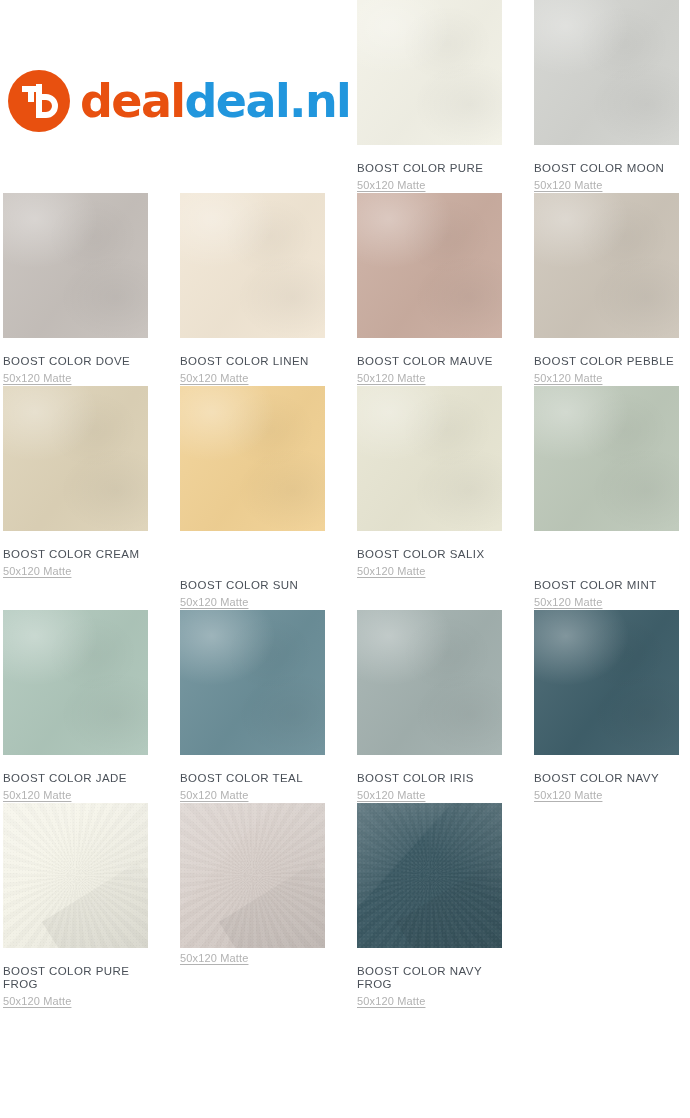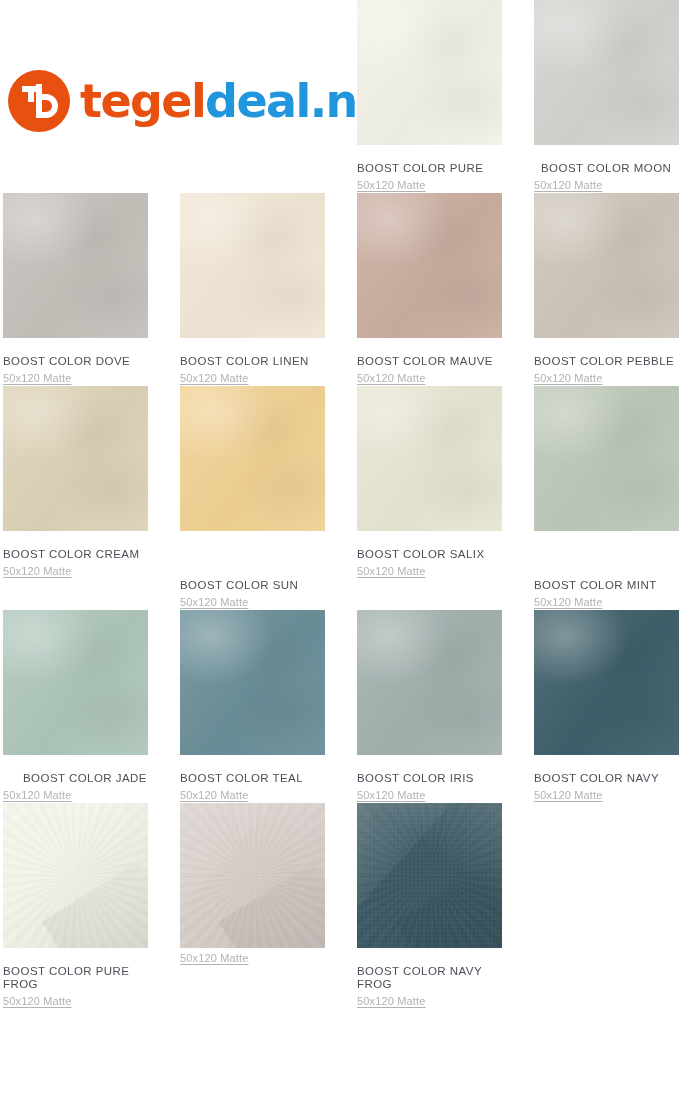--- a/index.html
+++ b/index.html
@@ -140,40 +140,40 @@
     <svg class="td" viewBox="0 0 62 62" xmlns="http://www.w3.org/2000/svg" aria-hidden="true">
       <g fill="#ffffff">
         <rect x="14" y="16" width="18" height="6"></rect>
         <rect x="20" y="16" width="6" height="16"></rect>
         <rect x="28" y="14" width="6" height="34"></rect>
         <path d="M34 24 h4 a12 12 0 0 1 0 24 h-4 v-6 h4 a6 6 0 0 0 0 -12 h-4 z"></path>
       </g>
     </svg>
   </div>
   <div class="logo-word">
-    <span class="seg-a">tegel</span><span class="seg-b">deal.nl</span>
+    <span class="seg-a">deal</span><span class="seg-b">deal.nl</span>
   </div>
 </div>
 
 <div class="grid" id="grid">
     <div class="row">
       <div class="cell empty"></div>
       <div class="cell empty"></div>
       <div class="cell">
         <div class="swatch" style="background: rgb(242, 241, 230);">
           <div class="sheen"></div>
         </div>
         <div class="title" style="color: rgb(74, 80, 88);">BOOST COLOR PURE</div>
         <div><span class="subtitle" style="color: rgb(178, 178, 178);">50x120 Matte</span></div>
       </div>
       <div class="cell">
         <div class="swatch" style="background: rgb(210, 211, 207);">
           <div class="sheen"></div>
         </div>
-        <div class="title" style="color: rgb(74, 80, 88); margin-left: 7px;">BOOST COLOR MOON</div>
+        <div class="title" style="color: rgb(74, 80, 88);">BOOST COLOR MOON</div>
         <div><span class="subtitle" style="color: rgb(178, 178, 178);">50x120 Matte</span></div>
       </div>
     </div>
     <div class="row">
       <div class="cell">
         <div class="swatch" style="background: rgb(198, 192, 187);">
           <div class="sheen"></div>
         </div>
         <div class="title" style="color: rgb(74, 80, 88);">BOOST COLOR DOVE</div>
         <div><span class="subtitle" style="color: rgb(178, 178, 178);">50x120 Matte</span></div>
@@ -228,21 +228,21 @@
         </div>
         <div class="title" style="color: rgb(74, 80, 88); margin-top: 48px;">BOOST COLOR MINT</div>
         <div><span class="subtitle" style="color: rgb(178, 178, 178);">50x120 Matte</span></div>
       </div>
     </div>
     <div class="row">
       <div class="cell">
         <div class="swatch" style="background: rgb(174, 198, 186);">
           <div class="sheen"></div>
         </div>
-        <div class="title" style="color: rgb(74, 80, 88); margin-left: 20px;">BOOST COLOR JADE</div>
+        <div class="title" style="color: rgb(74, 80, 88);">BOOST COLOR JADE</div>
         <div><span class="subtitle" style="color: rgb(178, 178, 178);">50x120 Matte</span></div>
       </div>
       <div class="cell">
         <div class="swatch" style="background: rgb(107, 142, 152);">
           <div class="sheen"></div>
         </div>
         <div class="title" style="color: rgb(74, 80, 88);">BOOST COLOR TEAL</div>
         <div><span class="subtitle" style="color: rgb(178, 178, 178);">50x120 Matte</span></div>
       </div>
       <div class="cell">

